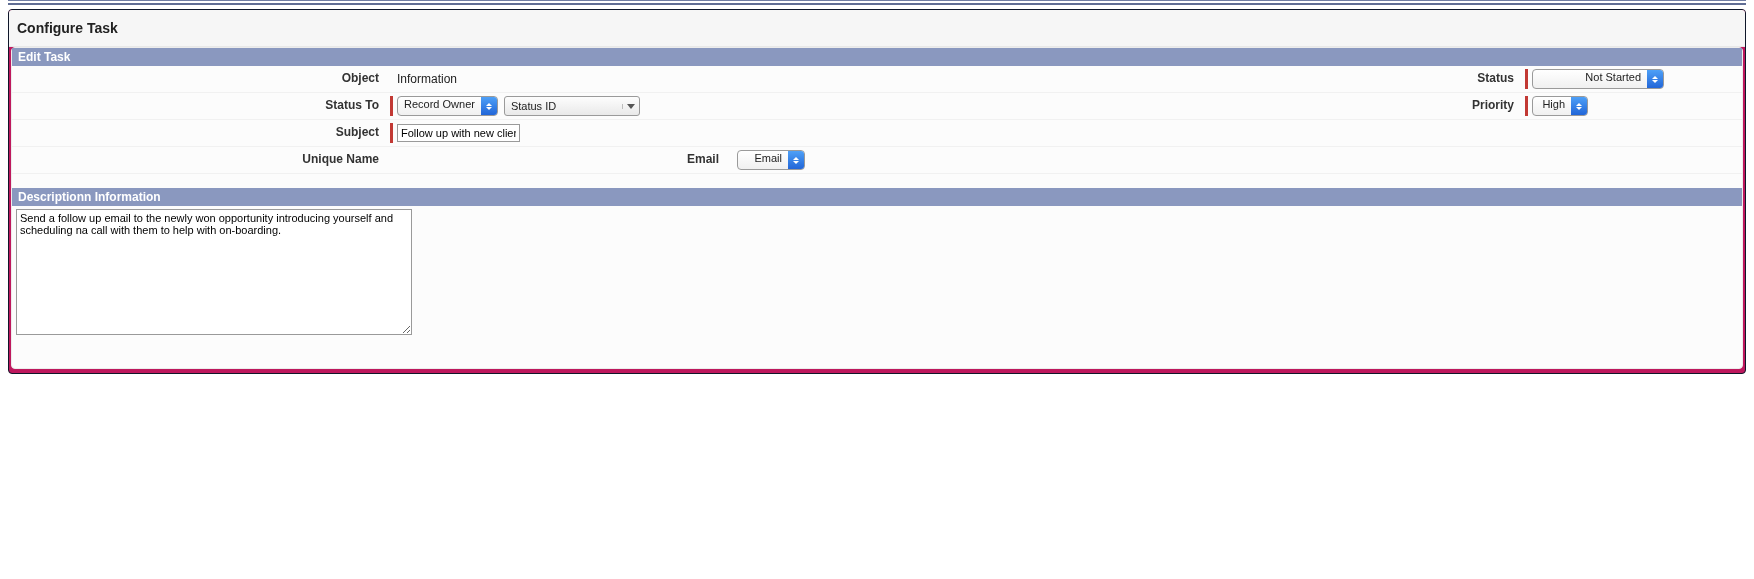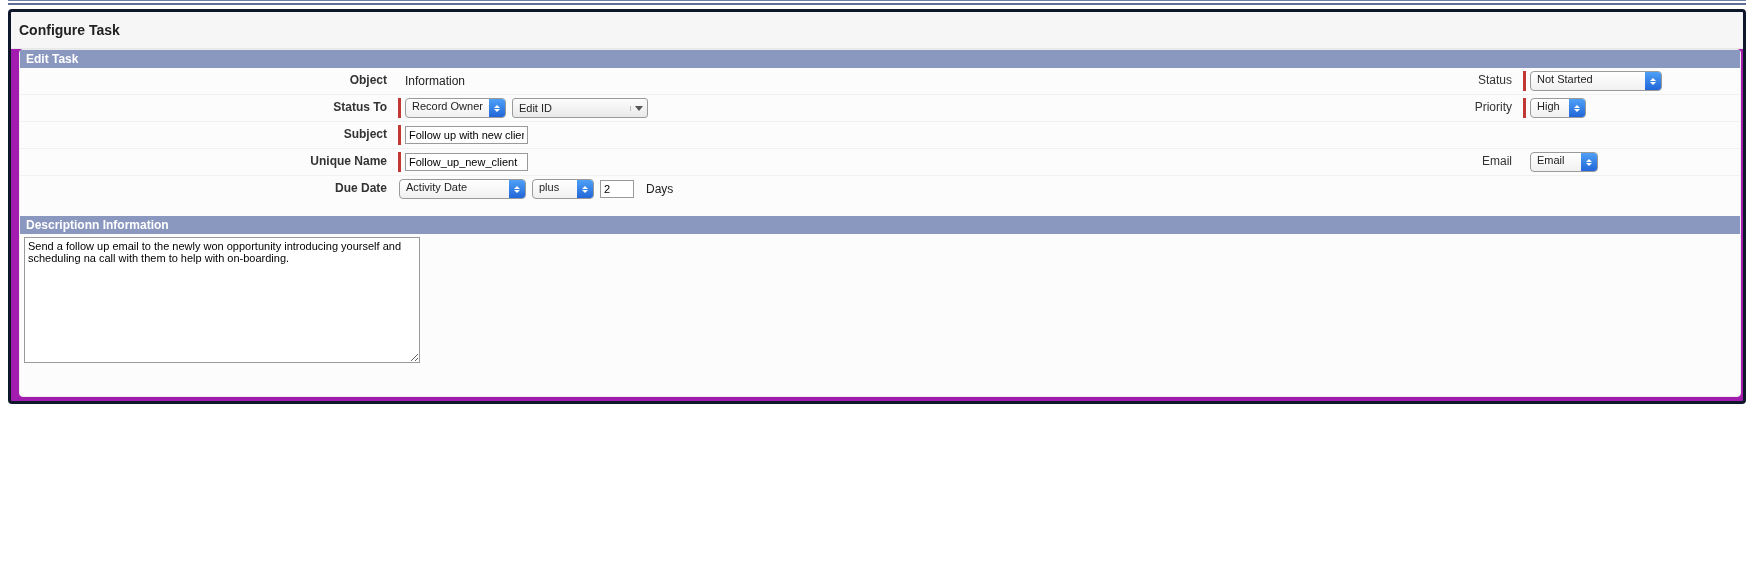--- a/index.html
+++ b/index.html
@@ -36,37 +36,37 @@
   }
   .rule2 {
     height: 2px;
     background: #606d94;
     margin: 0 8px 0 8px;
   }
 
   
   .conf-wrap {
     margin: 4px 8px 0 8px;
-    border: 3px solid #0f172a;
+    border: 1px solid #0f172a;
     border-radius: 4px;
-    background: #a21caf;
+    background: #be185d;
     overflow: hidden;
   }
   .conf-title {
     padding: 10px 10px 10px 8px;
     font-weight: bold;
     font-size: 14px;
     background: #f6f6f6;
     border-bottom: 1px solid #e8e8e8;
   }
   .inner {
     background: #fcfcfc;
     border: 1px solid #ececec;
     border-radius: 4px;
-    margin: 0 2px 4px 8px;
+    margin: 0 2px 4px 2px;
     padding-bottom: 30px;
   }
   .section-bar {
     background: #8a98bf;
     color: #fff;
     font-weight: bold;
     font-size: 12px;
     padding: 2px 6px;
     height: 14px;
     line-height: 14px;
@@ -101,21 +101,21 @@
     bottom: 3px;
     width: 3px;
     background: #c23934;
   }
   .form-row .right-lbl {
     width: 340px;
     text-align: right;
     padding: 5px 8px 0 0;
     font-size: 12px;
     color: #333;
-    font-weight: normal;
+    font-weight: bold;
     box-sizing: border-box;
   }
   .form-row .right-ctrl {
     width: 200px;
     padding: 3px 10px 3px 10px;
     display: flex;
     align-items: center;
     position: relative;
   }
   .static-text {
@@ -130,20 +130,21 @@
     border: 1px solid #9a9a9a;
     border-radius: 4px;
     background: linear-gradient(#ffffff,#f0f0f0);
     overflow: hidden;
     font-size: 11px;
     cursor: default;
   }
   .mac-select .ms-text {
     padding: 1px 6px 0 6px;
     white-space: nowrap;
+    text-align: right;
   }
   .mac-select .ms-btn {
     width: 16px;
     background: linear-gradient(#4ea0f7,#2266d8);
     display: flex;
     flex-direction: column;
     justify-content: center;
     align-items: center;
     gap: 1px;
   }
@@ -243,21 +244,21 @@
         <div class="ctrl">
           <span class="required-bar"></span>
           <span class="mac-select">
             <span class="ms-text">Record Owner</span>
             <span class="ms-btn">
                 <span class="up"></span>
                 <span class="dn"></span>
               </span>
           </span>
           <span class="dd">
-            <span class="dd-text" style="min-width:105px">Edit ID</span>
+            <span class="dd-text" style="min-width:105px">Status ID</span>
             <span class="dd-arrow">
                 <span class="tri"></span>
               </span>
           </span>
         </div>
         <div class="right-lbl">Priority</div>
         <div class="right-ctrl">
           <span class="required-bar"></span>
           <span class="mac-select" style="width:54px">
             <span class="ms-text" style="flex:1">High</span>
@@ -274,59 +275,32 @@
         <div class="ctrl">
           <span class="required-bar"></span>
           <input class="txt" style="width: 115px;" type="text" value="Follow up with new clien">
         </div>
         <div class="right-lbl"></div>
         <div class="right-ctrl"></div>
       </div>
 
       <div class="form-row">
         <div class="lbl">Unique Name</div>
-        <div class="ctrl">
-          <span class="required-bar"></span>
-          <input class="txt" style="width: 115px;" type="text" value="Follow_up_new_client">
-        </div>
         <div class="right-lbl">Email</div>
         <div class="right-ctrl">
           <span class="mac-select" style="width:66px">
             <span class="ms-text" style="flex:1">Email</span>
             <span class="ms-btn">
                 <span class="up"></span>
                 <span class="dn"></span>
               </span>
           </span>
         </div>
       </div>
 
-      <div class="form-row" style="border-bottom:none">
-        <div class="lbl">Due Date</div>
-        <div class="ctrl" style="padding-left:4px">
-          <span class="mac-select" style="width:125px">
-            <span class="ms-text" style="flex:1">Activity Date</span>
-            <span class="ms-btn">
-                <span class="up"></span>
-                <span class="dn"></span>
-              </span>
-          </span>
-          <span class="mac-select" style="width:60px">
-            <span class="ms-text" style="flex:1">plus</span>
-            <span class="ms-btn">
-                <span class="up"></span>
-                <span class="dn"></span>
-              </span>
-          </span>
-          <input class="txt" style="width: 26px;" type="text" value="2">
-          <span class="unit">Days</span>
-        </div>
-        <div class="right-lbl"></div>
-        <div class="right-ctrl"></div>
-      </div>
 
       <div style="height:14px"></div>
 
       <div class="section-bar">Descriptionn Information</div>
 
       <div class="form-row" style="border-bottom:none; align-items:flex-start">
         <div class="ctrl" style="padding-left:4px">
           <textarea class="ta" style="width: 388px; height: 120px;">Send a follow up email to the newly won opportunity introducing yourself and scheduling na call with them to help with on-boarding.</textarea>
         </div>
         <div class="right-lbl"></div>

